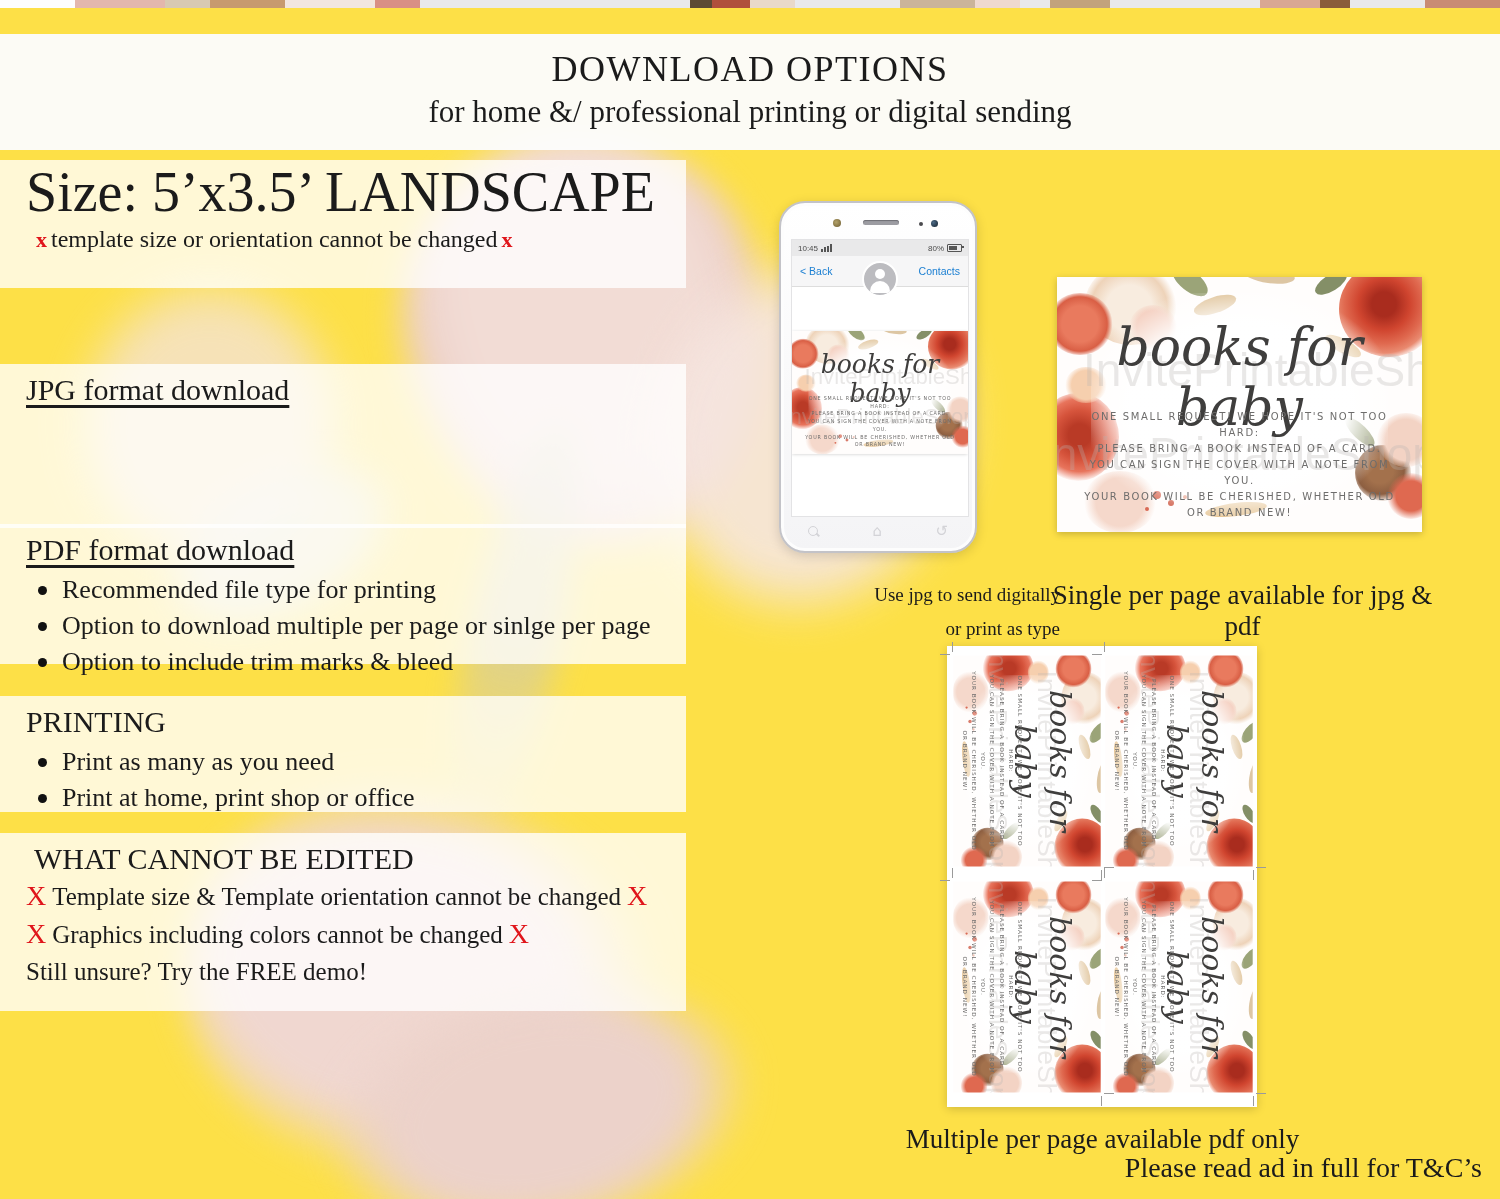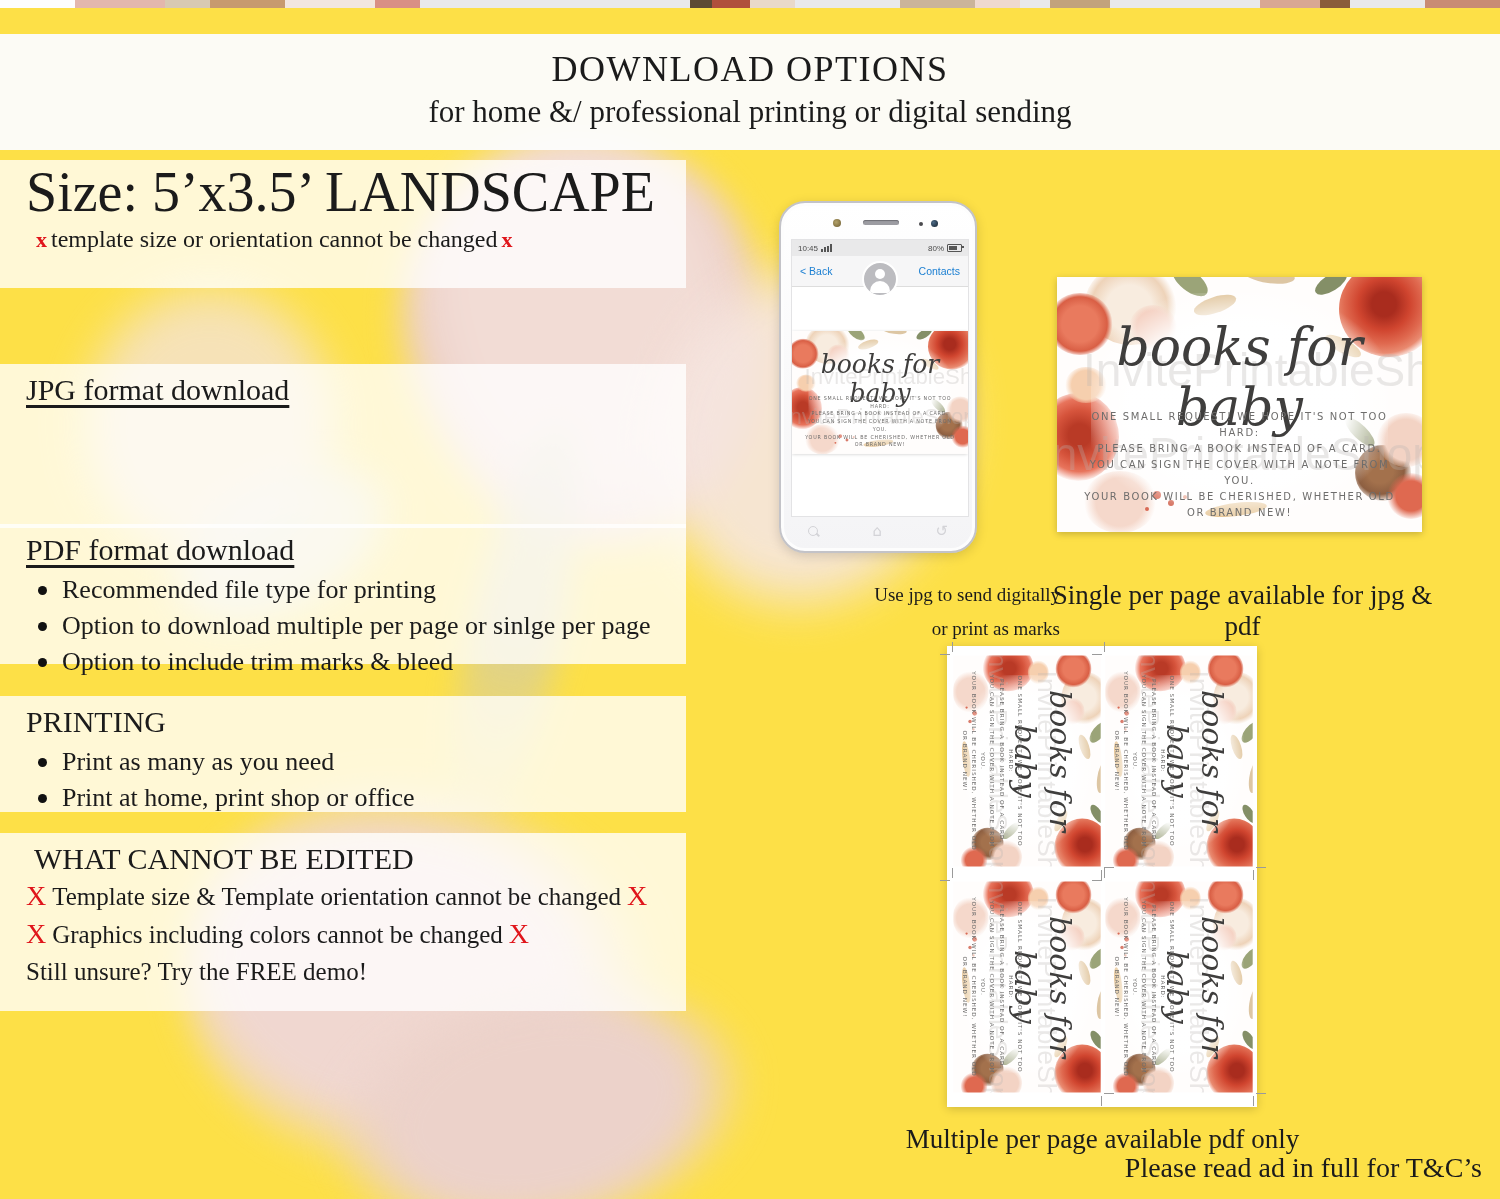--- a/index.html
+++ b/index.html
@@ -298,21 +298,21 @@
 
     </div>
     <div class="ph-chin">
       <span class="ic-search"></span>
       <span class="ic-glyph">⌂</span>
       <span class="ic-glyph">↺</span>
     </div>
   </div>
   <div class="phone-caption">
     <div>Use jpg to send digitally</div>
-    <div>or print as marks</div>
+    <div>or print as type</div>
   </div>
 
   <div class="main-card-wrap">
     <div class="bfb-card" id="master-card">
       <div class="fl fl-tl-peony"></div>
       <div class="fl fl-tl-coral"></div>
       <div class="fl fl-tl-blush"></div>
       <div class="fl fl-tl-leaf"></div>
       <div class="fl fl-tl-gold"></div>
       <div class="fl fl-tc-leaf"></div>

